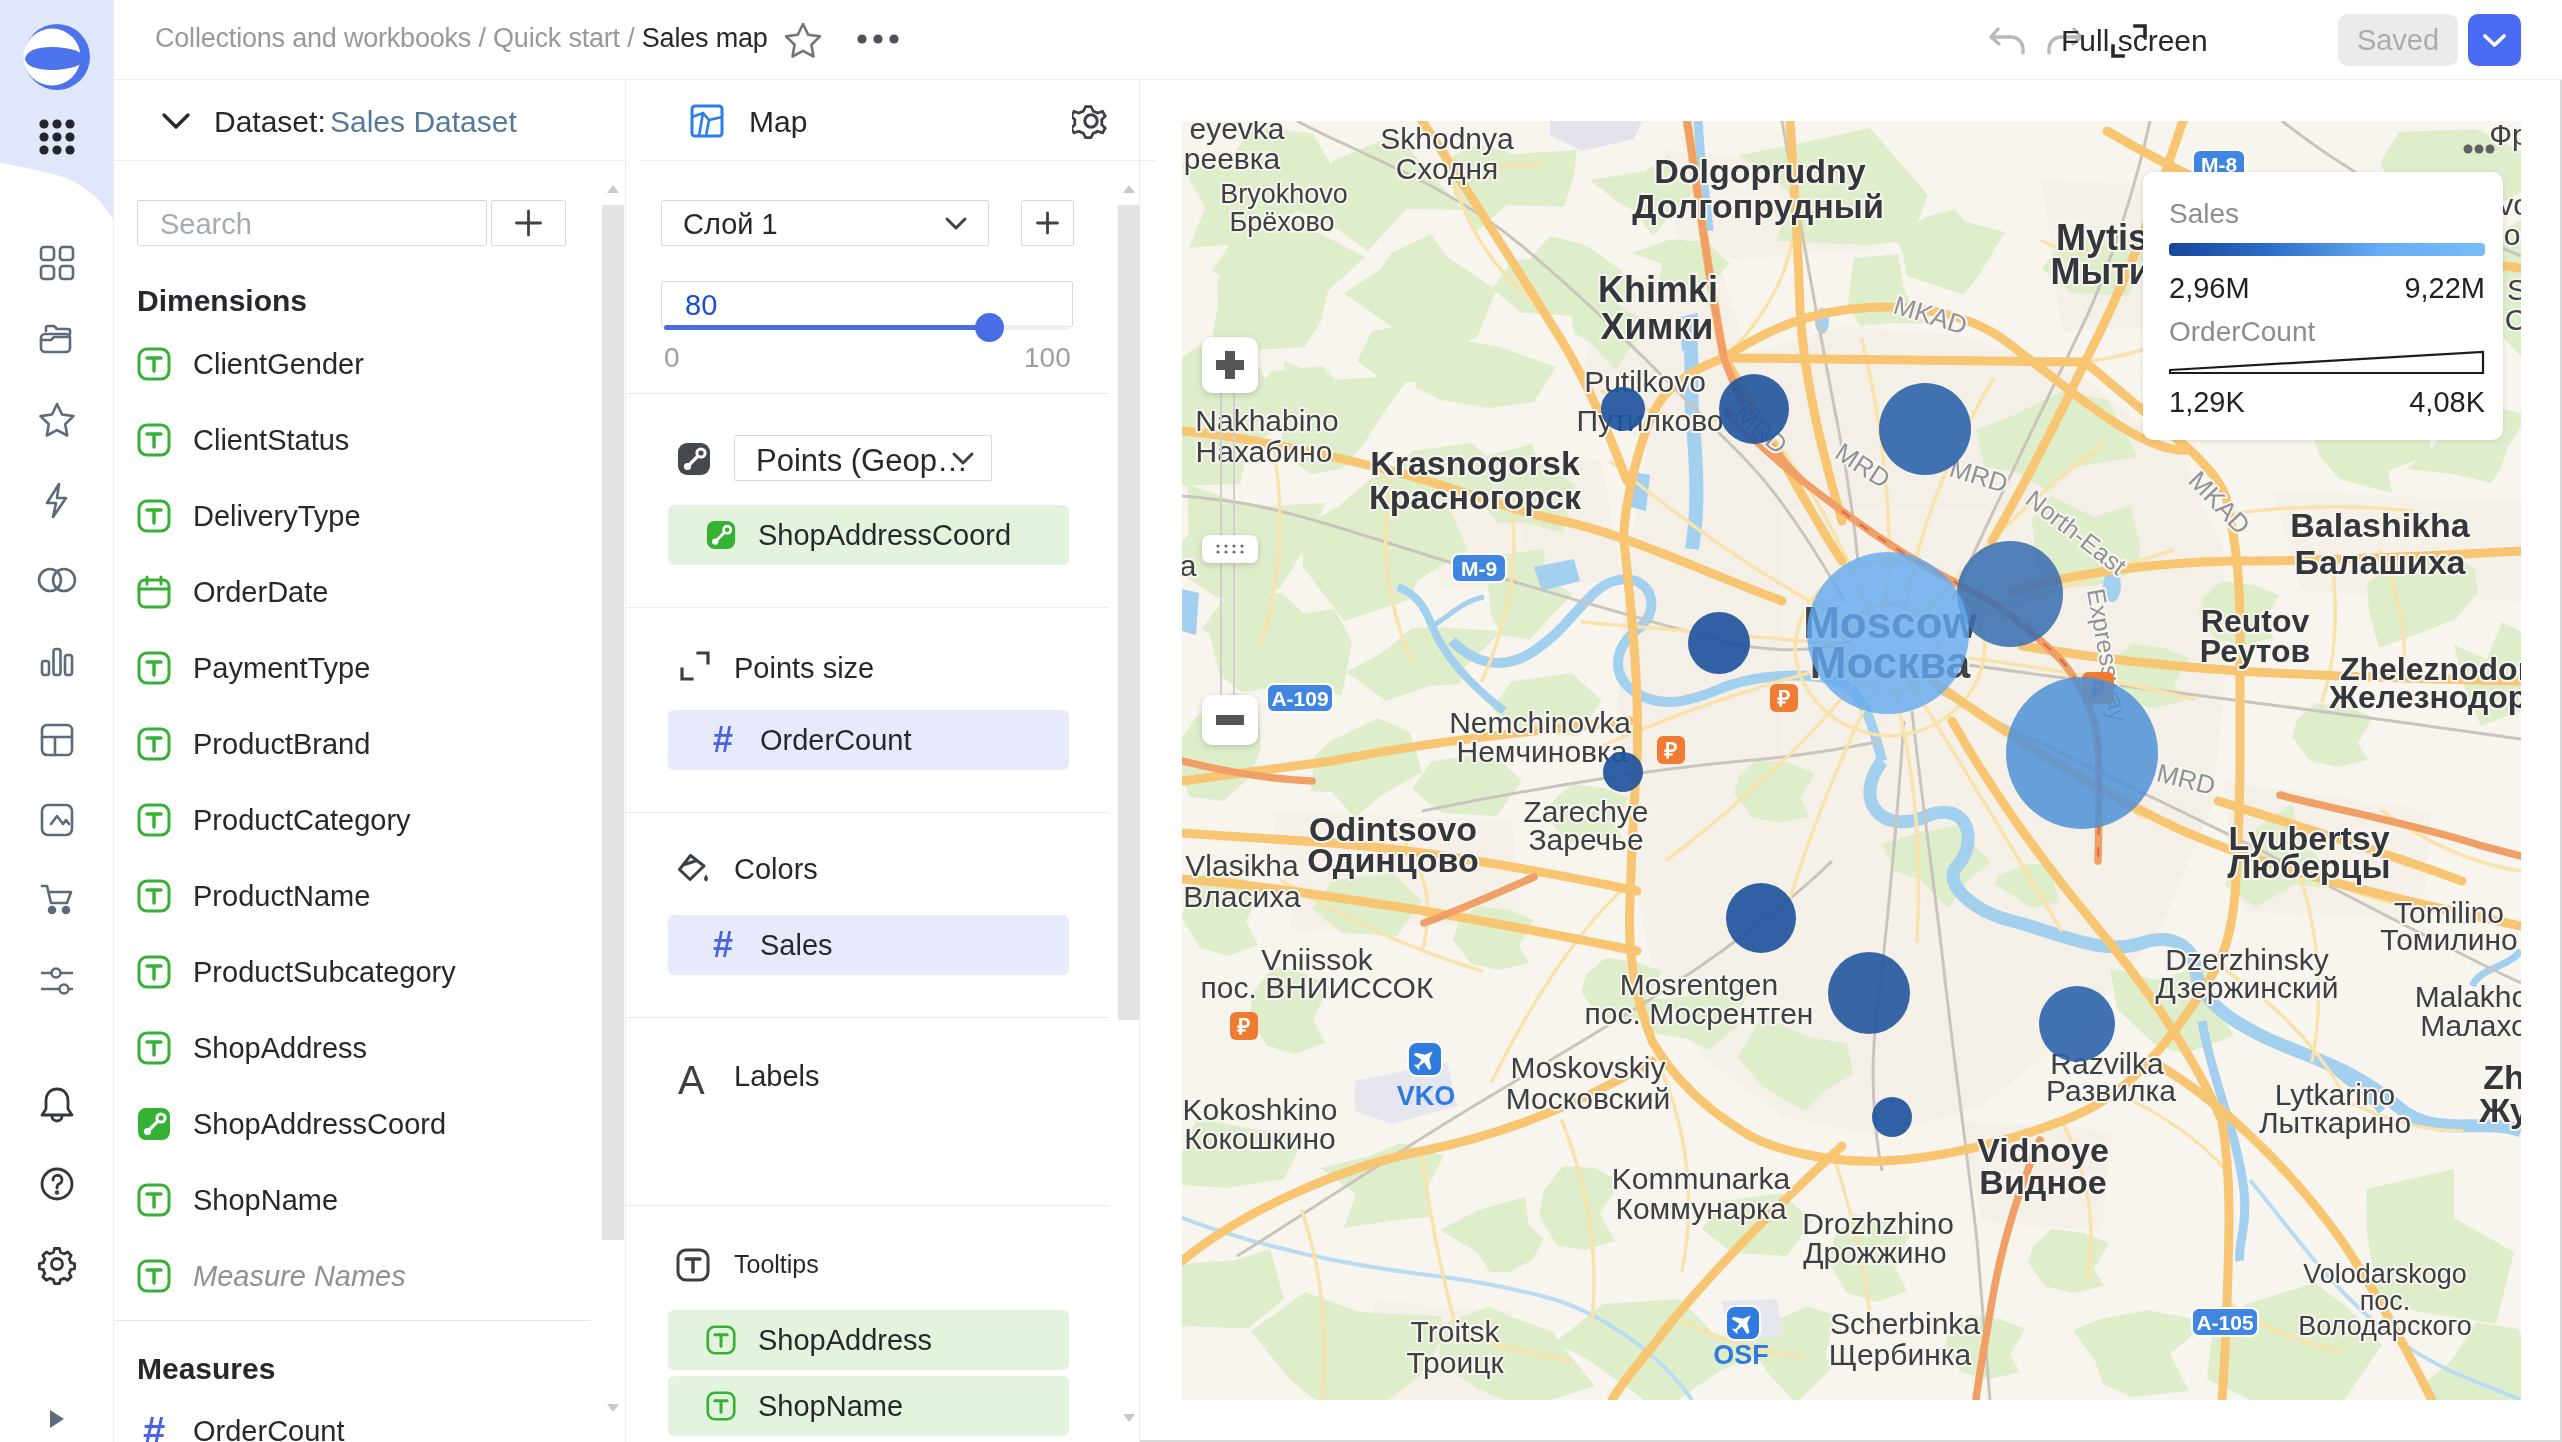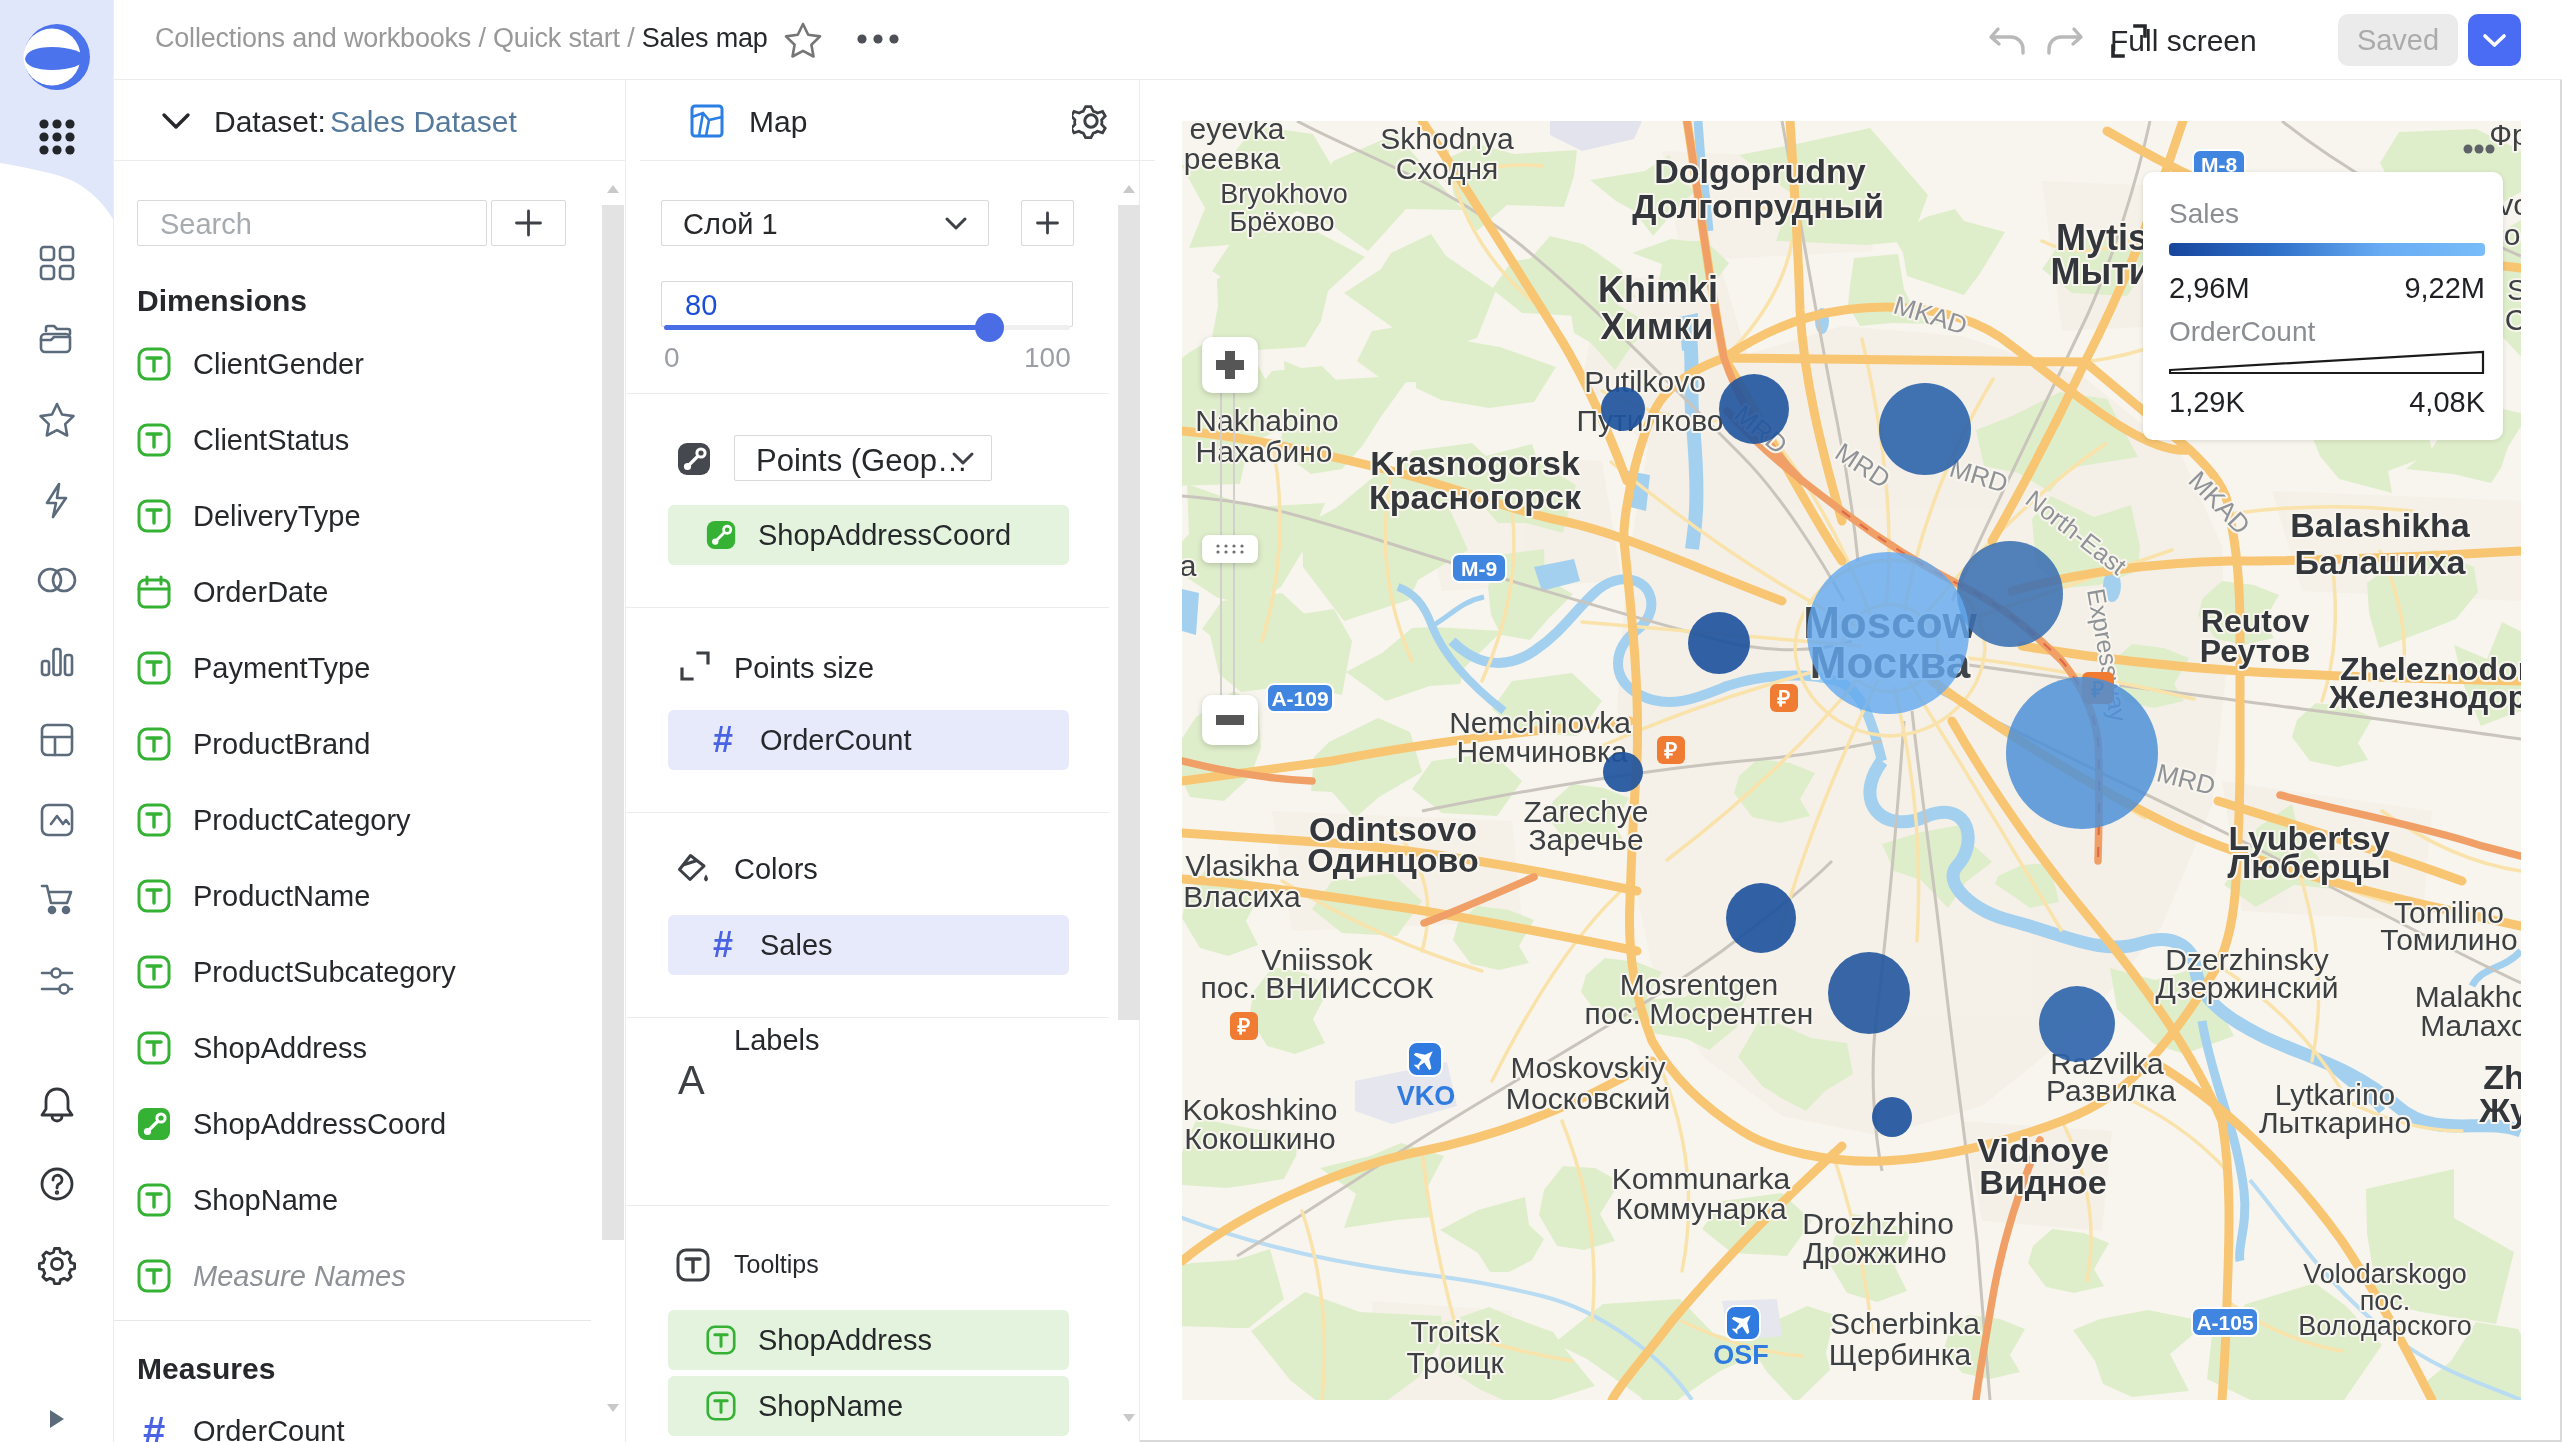--- a/index.html
+++ b/index.html
@@ -162,21 +162,21 @@
       <path d="M6,17 h19 a12,12 0 0 1 12,12 v4" fill="none" stroke="#b9b9b9" stroke-width="3.4" stroke-linecap="round"></path>
     </svg>
     <svg class="abs" style="left:1928px; top:20px;" width="44" height="42" viewBox="0 0 44 42">
       <path d="M32,9 L39,17 l-8,7" fill="none" stroke="#b9b9b9" stroke-width="3.4" stroke-linecap="round" stroke-linejoin="round"></path>
       <path d="M38,17 h-19 a12,12 0 0 0 -12,12 v4" fill="none" stroke="#b9b9b9" stroke-width="3.4" stroke-linecap="round"></path>
     </svg>
 
     <svg class="abs" style="left:1995px; top:22px;" width="40" height="40" viewBox="0 0 40 40">
       <path d="M4,24 v10 h10 M36,14 v-10 h-10" fill="none" stroke="#26282b" stroke-width="3.6" stroke-linecap="square"></path>
     </svg>
-    <div class="abs" style="left:1996px; top:24px; font-size:30px; color:#26282b;">Full screen</div>
+    <div class="abs" style="left:1947px; top:24px; font-size:30px; color:#26282b;">Full screen</div>
     <div class="abs" style="left:2224px; top:14px; width:120px; height:52px; background:#ebebeb; border-radius:10px; text-align:center; line-height:52px; font-size:29px; color:#ababab;">Saved</div>
     <div class="abs" style="left:2354px; top:14px; width:53px; height:52px; background:#4a6cf5; border-radius:10px;">
       <svg width="53" height="52" viewBox="0 0 53 52">
           <path d="M17,22 l9.5,9 9.5,-9" fill="none" stroke="#fff" stroke-width="3.6" stroke-linecap="round" stroke-linejoin="round"></path>
         </svg>
     </div>
   </div>
 
   <div id="dataset">
     <div id="dshead">
@@ -386,21 +386,21 @@
       <path d="M30,22.5 c2.6,3.6 2.6,5.6 0,7 c-2.6,-1.4 -2.6,-3.4 0,-7 Z" fill="#3c4045"></path>
     </svg>
     <div class="abs" style="left:108px; top:773px; font-size:29px; color:#26282b;">Colors</div>
     <div class="chip blue" style="top:835px;">
       <div style="margin-left:40px; width:30px; text-align:center; font-size:36px; font-weight:700; color:#4a63e4;">#</div>
       <span class="t">Sales</span>
     </div>
     <div class="divider" style="top:937px;"></div>
 
     <div class="abs" style="left:52px; top:978px; font-size:40px; color:#3c4045;">A</div>
-    <div class="abs" style="left:108px; top:944px; font-size:29px; color:#26282b;">Labels</div>
+    <div class="abs" style="left:108px; top:980px; font-size:29px; color:#26282b;">Labels</div>
     <div class="divider" style="top:1125px;"></div>
 
     <svg class="abs" style="left:50px; top:1168px;" width="34" height="34" viewBox="0 0 34 34">
         <rect x="2" y="2" width="30" height="30" rx="8" fill="none" stroke="#3c4045" stroke-width="3"></rect>
         <path d="M10,11 h14 M17,11 v13" stroke="#3c4045" stroke-width="3.4" stroke-linecap="round" fill="none"></path>
       </svg>
     <div class="abs" style="left:108px; top:1170px; font-size:25px; color:#26282b;">Tooltips</div>
     <div class="chip green" style="top:1230px;">
       <svg style="margin-left:38px;" width="30" height="30" viewBox="0 0 34 34">
           <rect x="2" y="2" width="30" height="30" rx="8" fill="none" stroke="#35b234" stroke-width="3"></rect>

